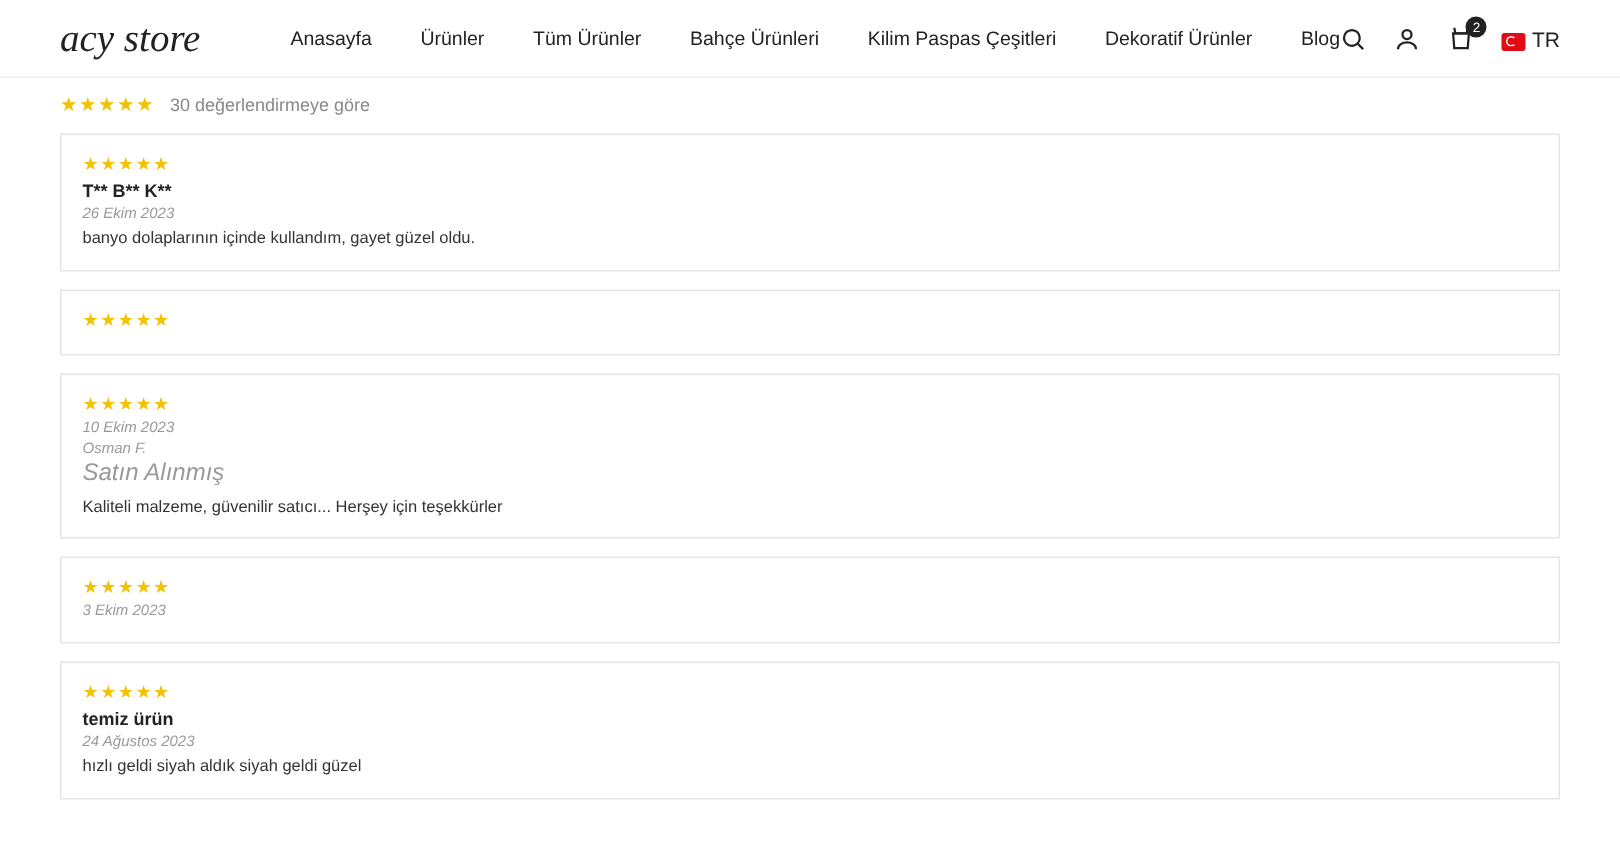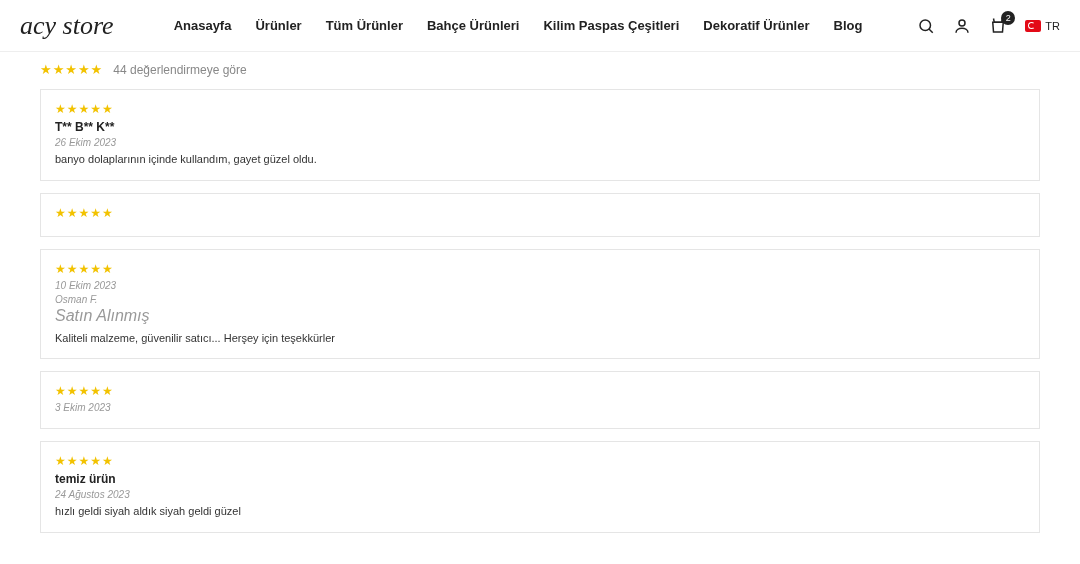--- a/index.html
+++ b/index.html
@@ -1,44 +1,44 @@
 <!DOCTYPE html>
 <html><head>
 <meta charset="utf-8">
 <style>
 * { margin: 0; padding: 0; box-sizing: border-box; }
 body { font-family: Arial, Helvetica, sans-serif; background: #fff; color: #222; }
 .header {
   display: flex;
   align-items: center;
-  padding: 10px 20px;
+  padding: 10px 40px;
   border-bottom: 1px solid #eee;
   height: 52px;
 }
 .logo {
   font-family: 'Brush Script MT', cursive;
   font-size: 26px;
   font-weight: 500;
   font-style: italic;
   margin-right: 60px;
 }
-.nav { display: flex; gap: 24px; flex: 1; justify-content: flex-start; font-weight: bold; }
+.nav { display: flex; gap: 24px; flex: 1; justify-content: space-between; }
 .nav-item { font-size: 13px; color: #222; cursor: pointer; }
 .header-actions { display: flex; align-items: center; gap: 18px; }
 .icon-btn { cursor: pointer; position: relative; display: flex; align-items: center; }
 .cart-badge {
   position: absolute;
   top: -6px; right: -8px;
   background: #222; color: #fff;
   font-size: 9px;
   width: 14px; height: 14px;
   border-radius: 50%;
   display: flex; align-items: center; justify-content: center;
 }
-.lang { display: flex; align-items: flex-start; gap: 4px; font-size: 11px; cursor: pointer; }
+.lang { display: flex; align-items: flex-end; gap: 4px; font-size: 14px; cursor: pointer; }
 .flag {
   width: 16px; height: 12px;
   background: #e30a17;
   border-radius: 2px;
   position: relative;
 }
 .flag::after {
   content: "";
   position: absolute;
   left: 3px; top: 2px;
@@ -100,21 +100,21 @@
     <span class="lang">
       <span class="flag"></span>
       <span>TR</span>
     </span>
   </div>
 </div>
 
 <div class="content">
   <div class="summary">
     <span class="stars">★★★★★</span>
-    <span class="summary-text">44 değerlendirmeye göre</span>
+    <span class="summary-text">30 değerlendirmeye göre</span>
   </div>
 
   <div class="reviews">
 
     <div class="review">
       <div class="stars">★★★★★</div>
       <div class="review-title">T** B** K**</div>
       <div class="review-date">26 Ekim 2023</div>
       <div class="review-text">banyo dolaplarının içinde kullandım, gayet güzel oldu.</div>
     </div>

